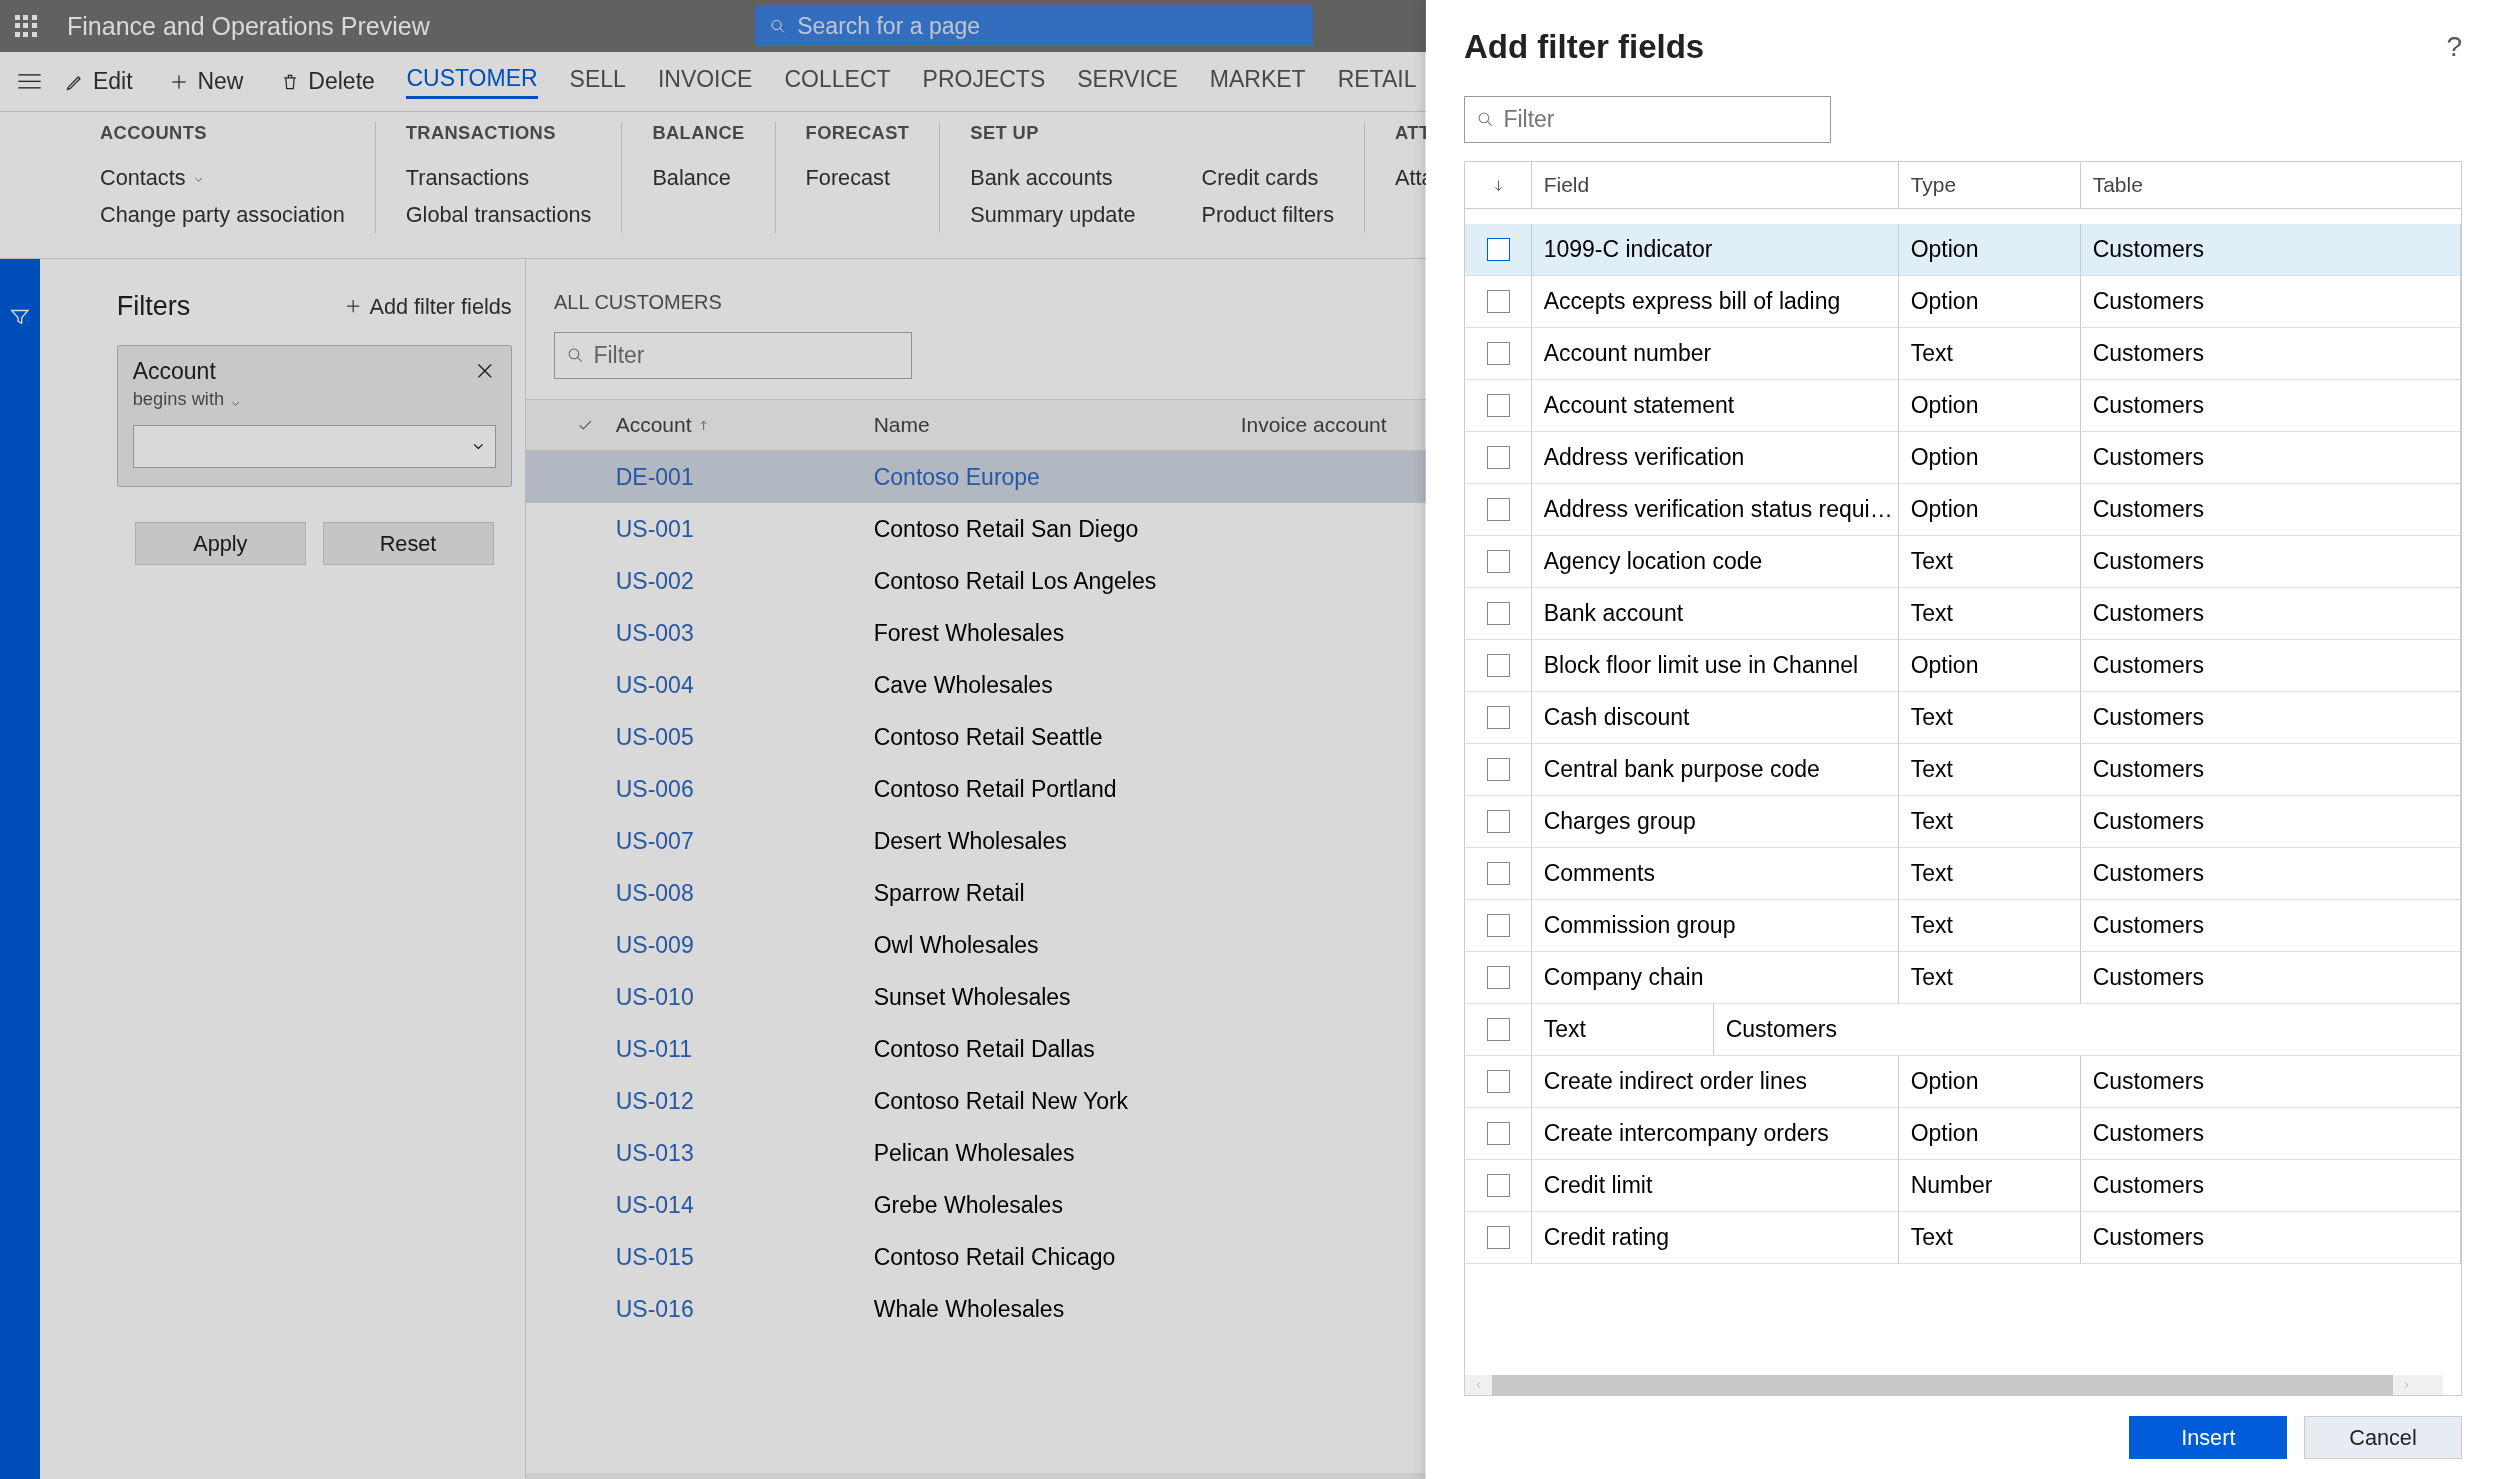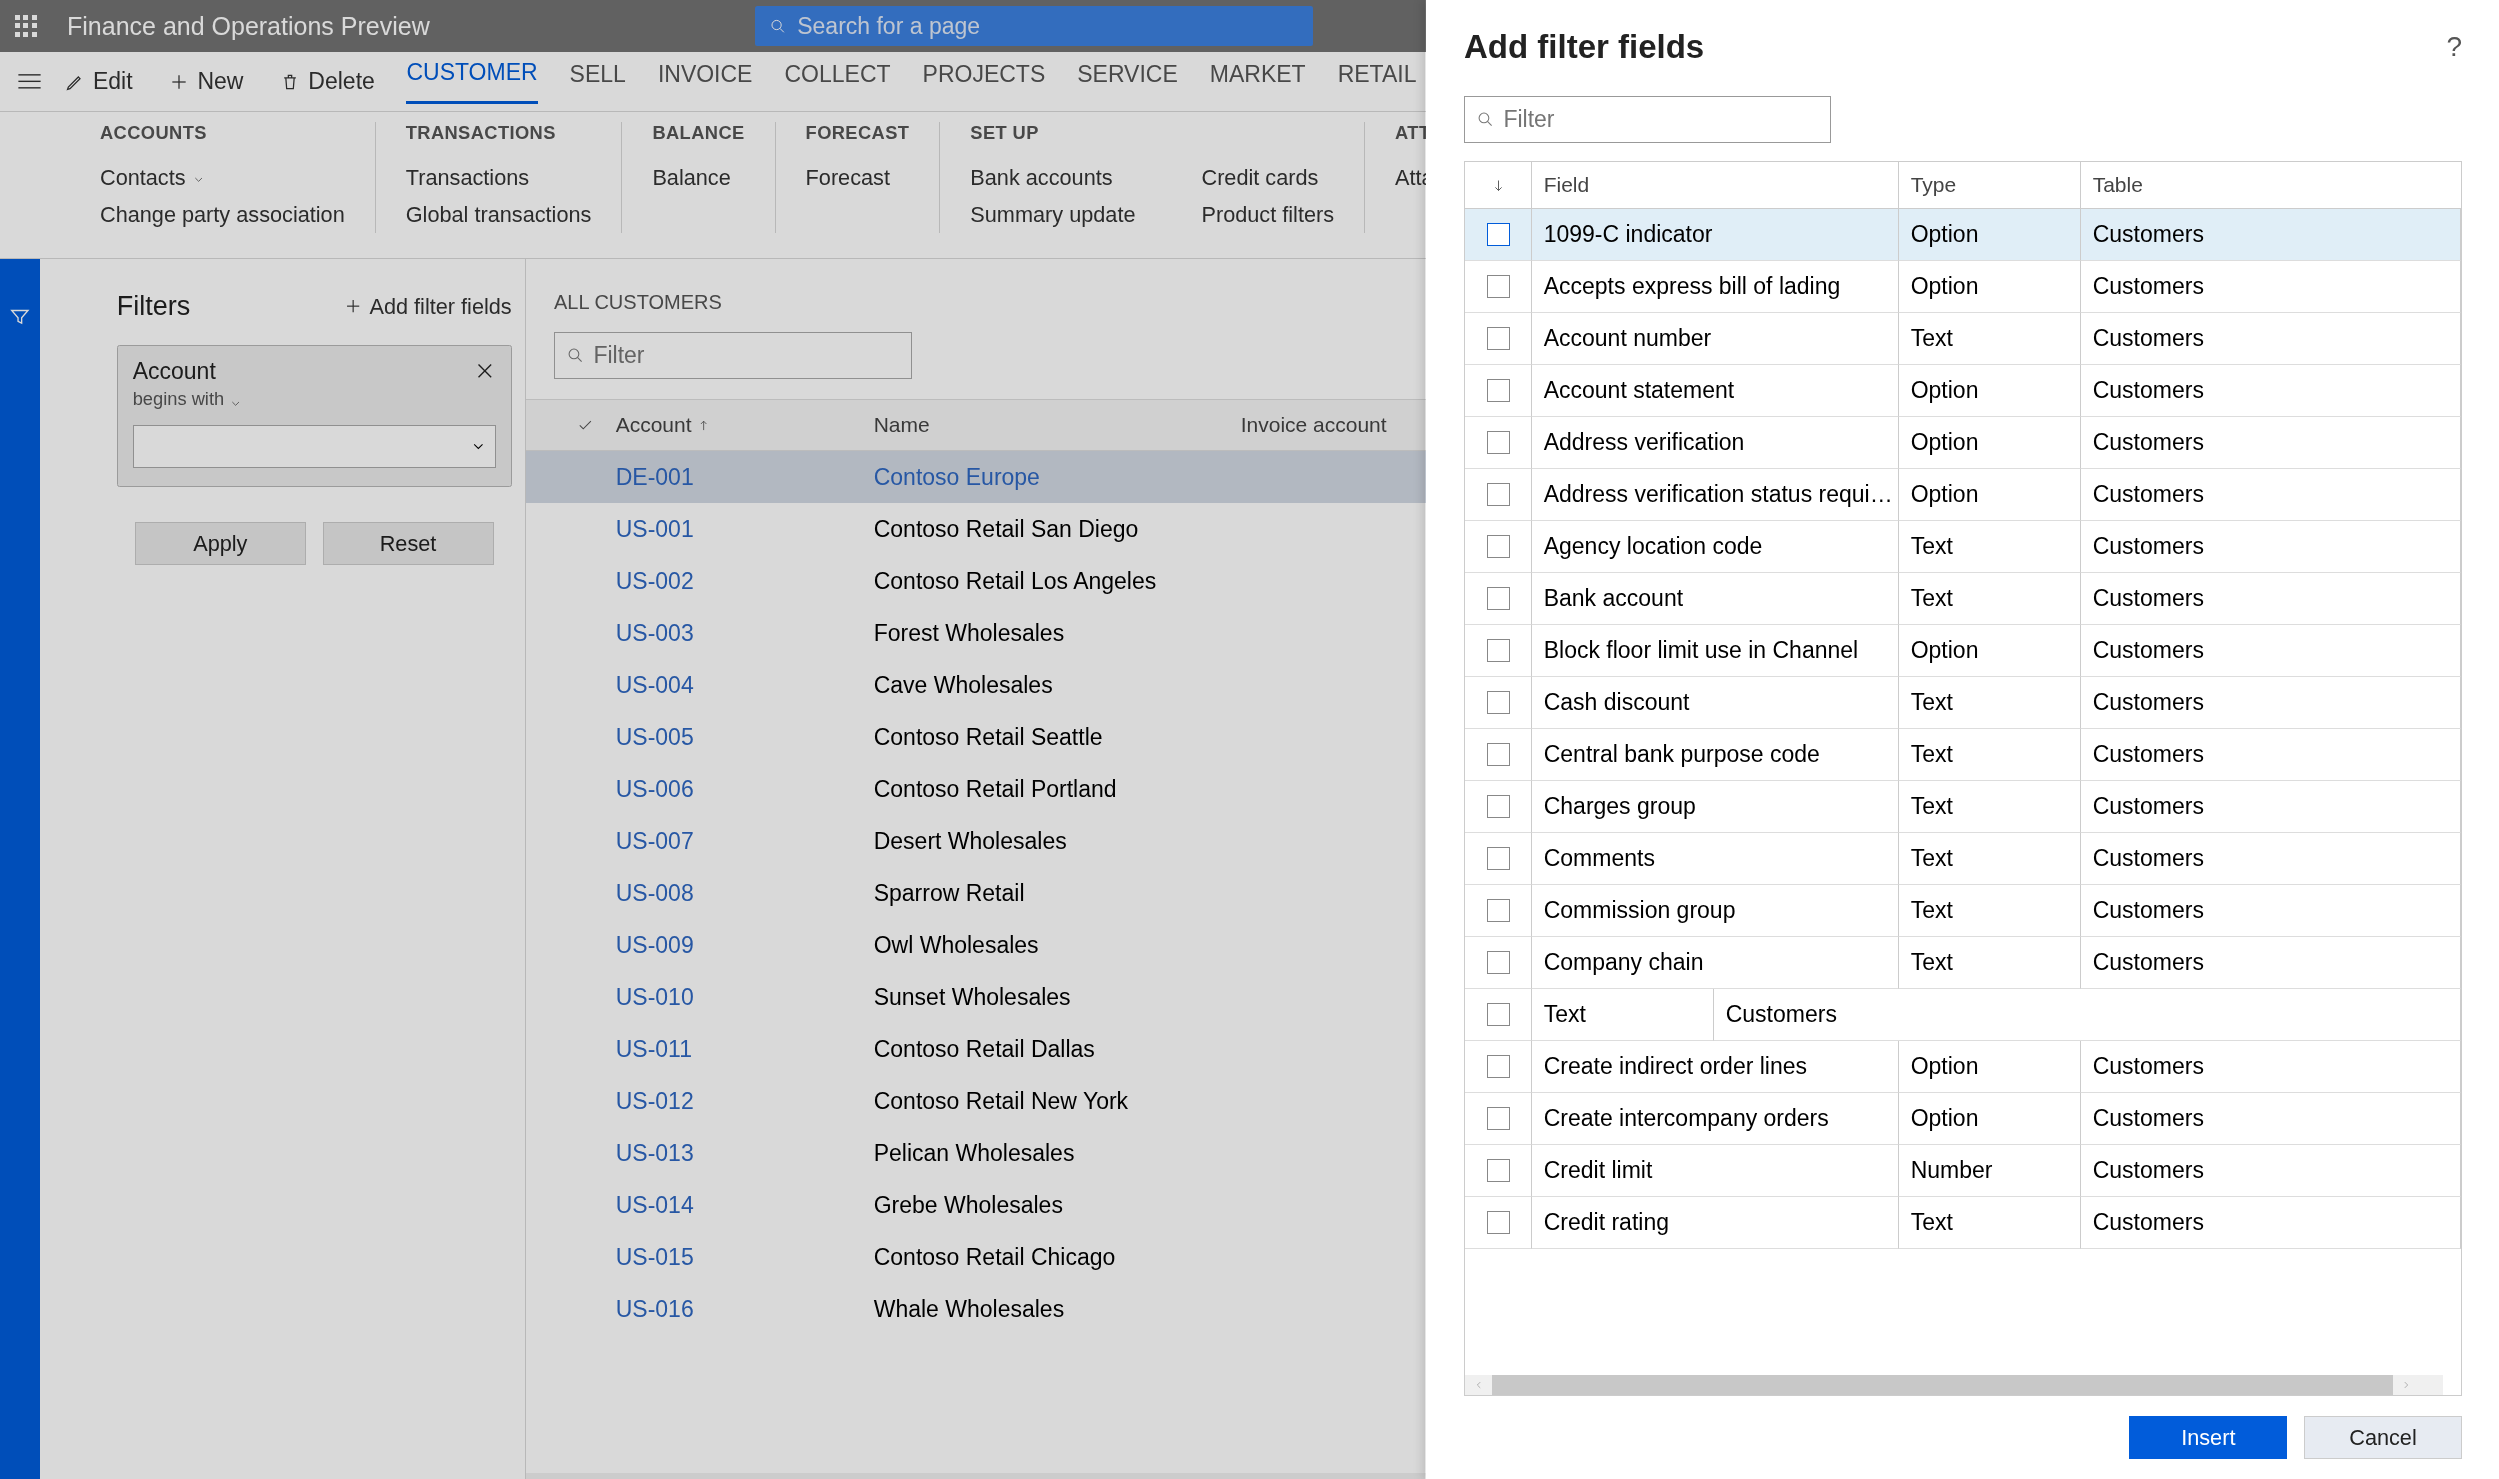--- a/index.html
+++ b/index.html
@@ -14,21 +14,21 @@
 .searchbar{margin-left:325px;background:#3d80e0;height:40px;display:flex;align-items:center;border-radius:2.5px;padding:0 15px;width:558px;gap:11.7px;}
 .searchbar svg{width:16.7px;height:16.7px;}
 .searchbar input{background:transparent;border:none;color:#fff;font-size:23px;outline:none;width:100%;}
 .searchbar input::placeholder{color:#e0e8f5;}
 
 .actionbar{height:60px;background:#fff;border-bottom:0.8px solid #d9d9d9;display:flex;align-items:center;padding:0 13.3px;font-size:23px;color:#333;}
 .ham{width:33px;display:flex;justify-content:center;}
 .ham svg{width:23px;height:16.7px;}
 .cmd{display:flex;align-items:center;gap:8.3px;padding:0 18.3px;height:100%;cursor:pointer;}
 .tabs{display:flex;align-items:center;margin-left:13.3px;gap:32px;height:100%;}
-.tab{color:#555;cursor:pointer;padding-bottom:15px;}
+.tab{color:#555;cursor:pointer;padding-bottom:4px;}
 .tab.active{color:#015cda;border-bottom:3.3px solid #015cda;font-weight:400;}
 
 .ribbon{display:flex;gap:0;background:#fff;padding:10px 0 25px 100px;border-bottom:0.8px solid #d9d9d9;}
 .rgroup{padding:0 30px;border-right:0.8px solid #d9d9d9;}
 .rgroup:first-child{padding-left:0;}
 .rgroup:last-child{border-right:none;}
 .rhead{font-size:18.3px;color:#555;font-weight:600;margin-bottom:15px;letter-spacing:0.4px;}
 .ritem{font-size:21.7px;color:#333;line-height:37px;cursor:pointer;}
 
 .main{display:flex;height:calc(1479px - 52px - 60px - 133px);}
@@ -69,21 +69,21 @@
 .phead .q{font-size:28px;color:#555;cursor:pointer;}
 .pfilter{margin:30px 38px 18.3px;width:367px;height:47px;border:0.8px solid #999;display:flex;align-items:center;padding:0 11.7px;gap:10px;}
 .pfilter input{border:none;outline:none;font-size:23px;flex:1;}
 .ptable{margin:0 38px;border:1.7px solid #ccc;flex:1;overflow:hidden;position:relative;}
 .pth{display:flex;height:47px;background:#fff;font-size:21px;color:#444;}
 .pth .pcol{border-right:1.7px solid #ccc;border-bottom:1.7px solid #ccc;display:flex;align-items:center;padding-left:11.7px;}
 .pcol.sort{width:67px;justify-content:center;padding-left:0;}
 .pcol.field{width:367px;}
 .pcol.type{width:182px;}
 .pcol.table{flex:1;border-right:none;}
-.pbody{height:calc(100% - 47px - 20px);overflow-y:scroll;}
+.pbody{height:calc(100% - 47px - 20px);overflow-y:scroll;margin-top:15px;}
 .prow{display:flex;height:52px;font-size:23px;}
 .prow.sel{background:#e0eef7;}
 .prow .pcol{border-right:1.7px solid #ccc;border-bottom:1.7px solid #ddd;display:flex;align-items:center;padding-left:11.7px;}
 .prow .pcol.sort{padding-left:0;}
 .pcb{width:23px;height:23px;border:1.7px solid #888;background:#fff;}
 .sel .pcb{border-color:#015cda;}
 .hscroll{position:absolute;bottom:0;left:0;right:18.3px;height:20px;background:#f0f0f0;}
 .hscroll .hthumb{position:absolute;left:27px;right:50px;height:100%;background:#c8c8c8;}
 .hscroll .hbtn{position:absolute;width:27px;height:20px;top:0;display:flex;align-items:center;justify-content:center;}
 .hscroll .hl{left:0;}

